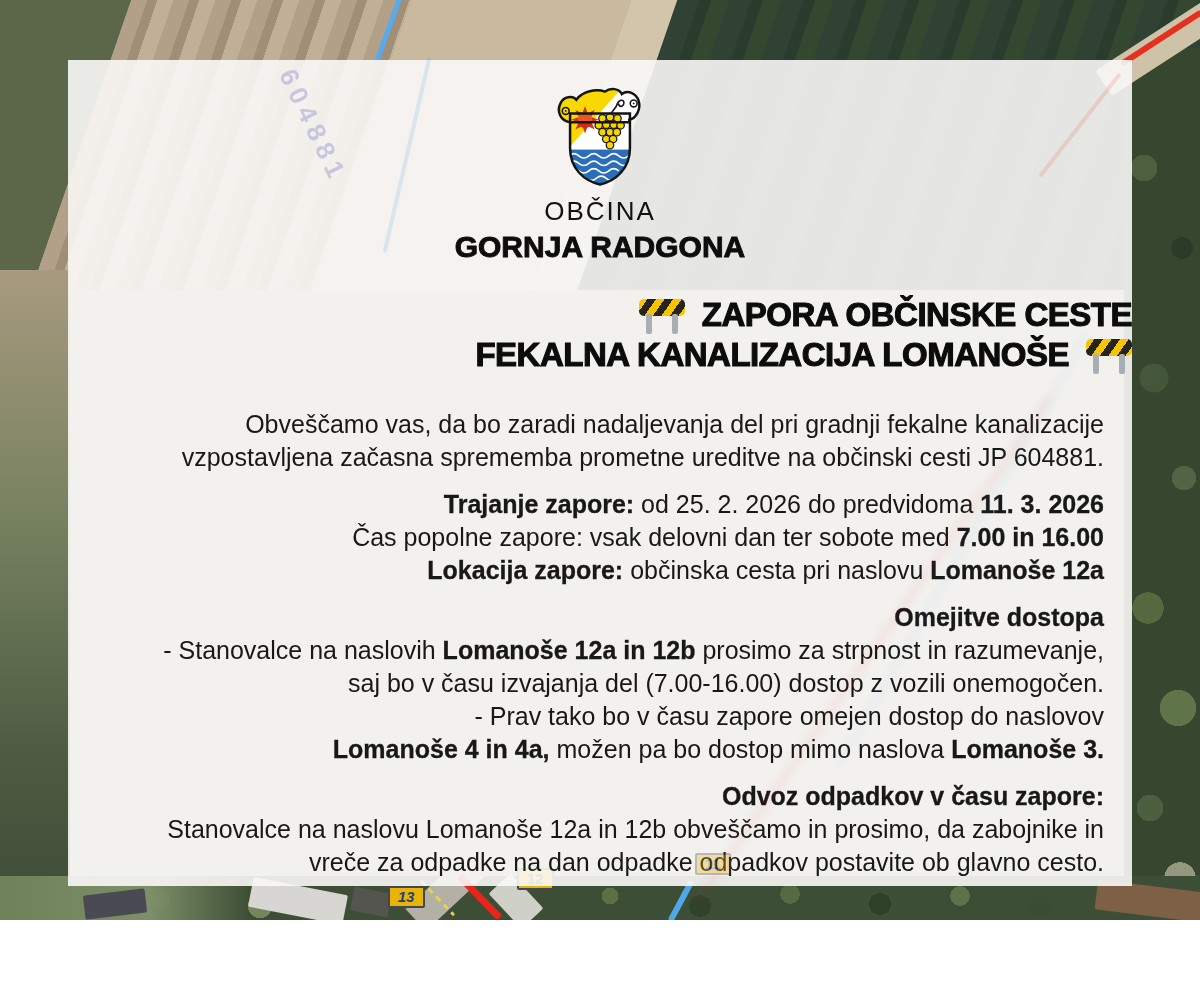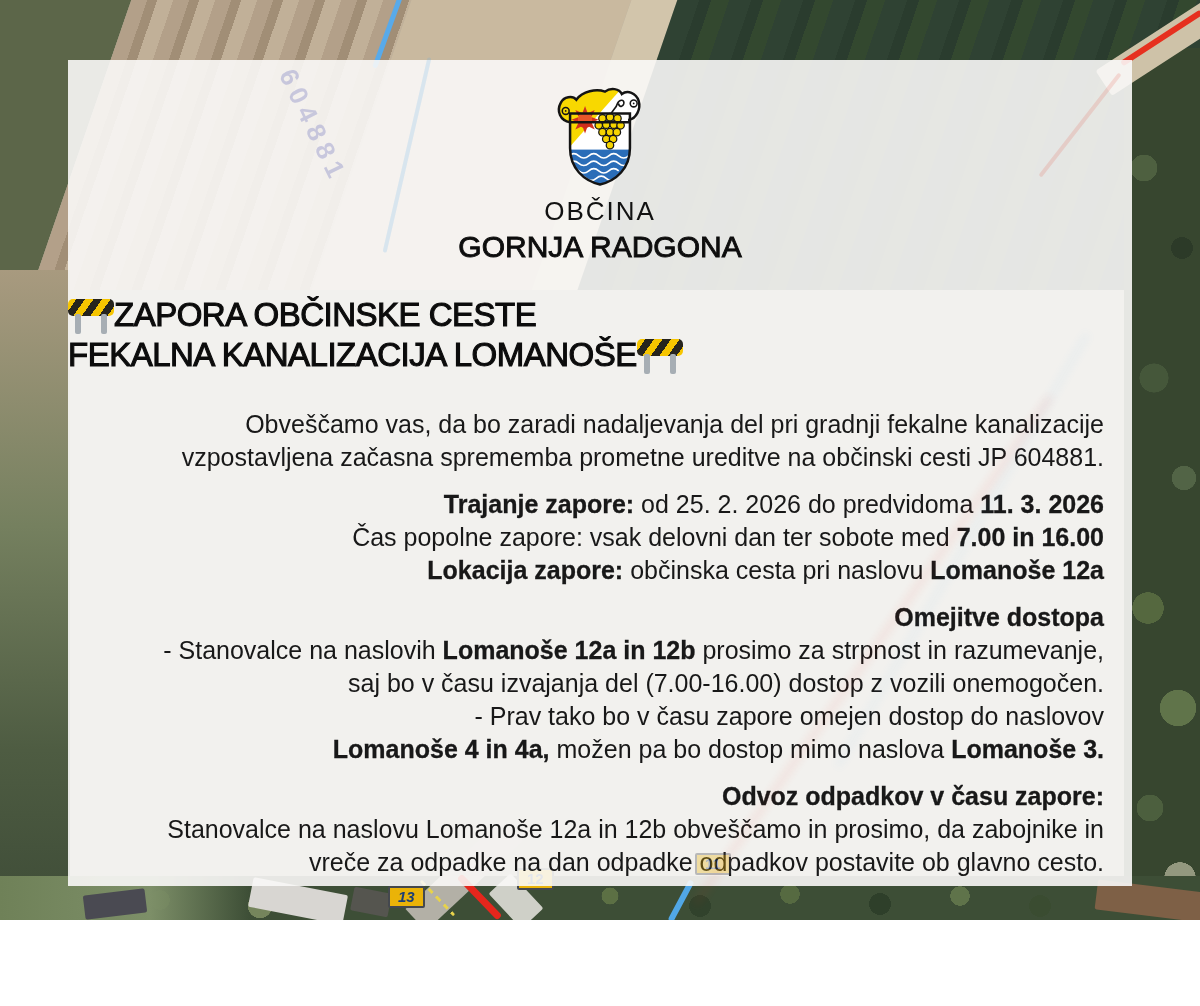--- a/index.html
+++ b/index.html
@@ -74,25 +74,25 @@
           transform:rotate(35deg);filter:blur(4px);}
   .g-blue2{left:960px;top:300px;width:5px;height:500px;background:#51a7e6;opacity:.08;
           transform:rotate(30deg);filter:blur(4px);}
   .g-plate{opacity:.33;}
 
   
   .card{position:absolute;left:68px;top:60px;width:1064px;height:826px;z-index:1;
         background:rgba(250,248,247,0.9);color:#141414;text-align:center;}
   .crest{display:block;margin:26px auto 4px;height:106px;}
   .org-type{font-size:26px;font-weight:400;letter-spacing:2px;color:#121212;}
-  .org-name{font-size:30px;font-weight:400;letter-spacing:0;margin-top:3px;color:#0d0d0d;
+  .org-name{font-size:30px;font-weight:700;letter-spacing:0;margin-top:3px;color:#0d0d0d;
             -webkit-text-stroke:0.9px #0d0d0d;}
   .title{margin-top:31px;}
-  .title-line{display:flex;justify-content:flex-start;align-items:center;gap:0;height:40px;
-    font-size:33px;font-weight:400;letter-spacing:-0.5px;color:#0c0c0c;-webkit-text-stroke:1.1px #0c0c0c;}
+  .title-line{display:flex;justify-content:flex-end;align-items:center;gap:17px;height:40px;
+    font-size:33px;font-weight:700;letter-spacing:-0.5px;color:#0c0c0c;-webkit-text-stroke:1.1px #0c0c0c;}
   .barrier{display:inline-block;width:46px;height:37px;position:relative;}
   .barrier .bar{position:absolute;top:2px;left:0;width:46px;height:17px;border-radius:5px;
     background:repeating-linear-gradient(125deg,#f6c500 0 7px,#26241d 7px 14px);}
   .barrier .leg{position:absolute;bottom:0;width:6px;height:20px;background:#a7aeb4;border-radius:2px;}
   .barrier .leg.l{left:7px}.barrier .leg.r{right:7px}
 
   .body{margin-top:33px;padding:0 28px;text-align:right;font-size:25px;line-height:33px;color:#181818;}
   .para{margin:0 0 14px 0;}
   .para:last-child{margin-bottom:14px;}
   .b{font-weight:700;-webkit-text-stroke:0.3px #181818;}

